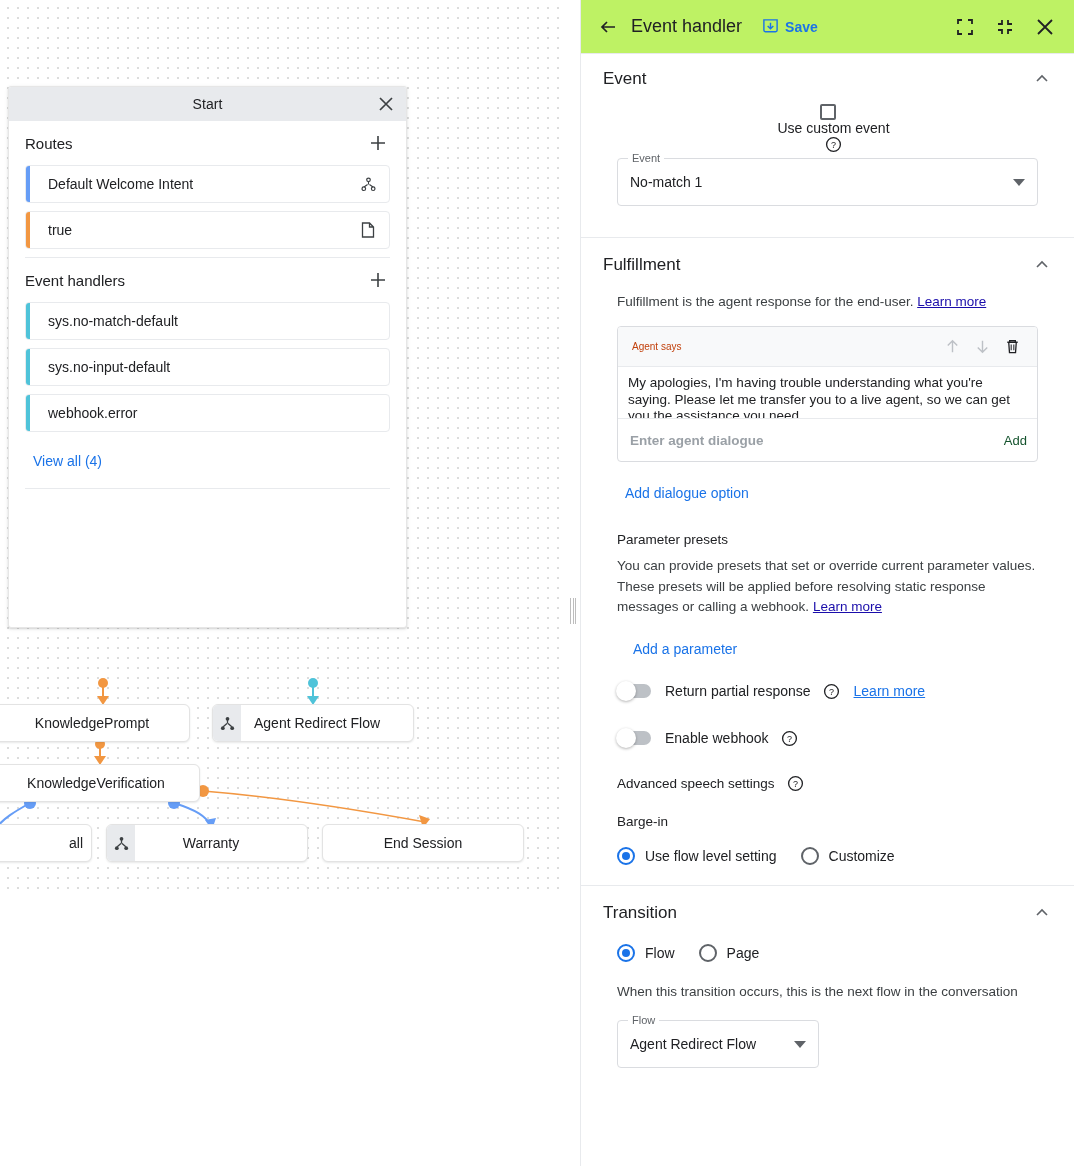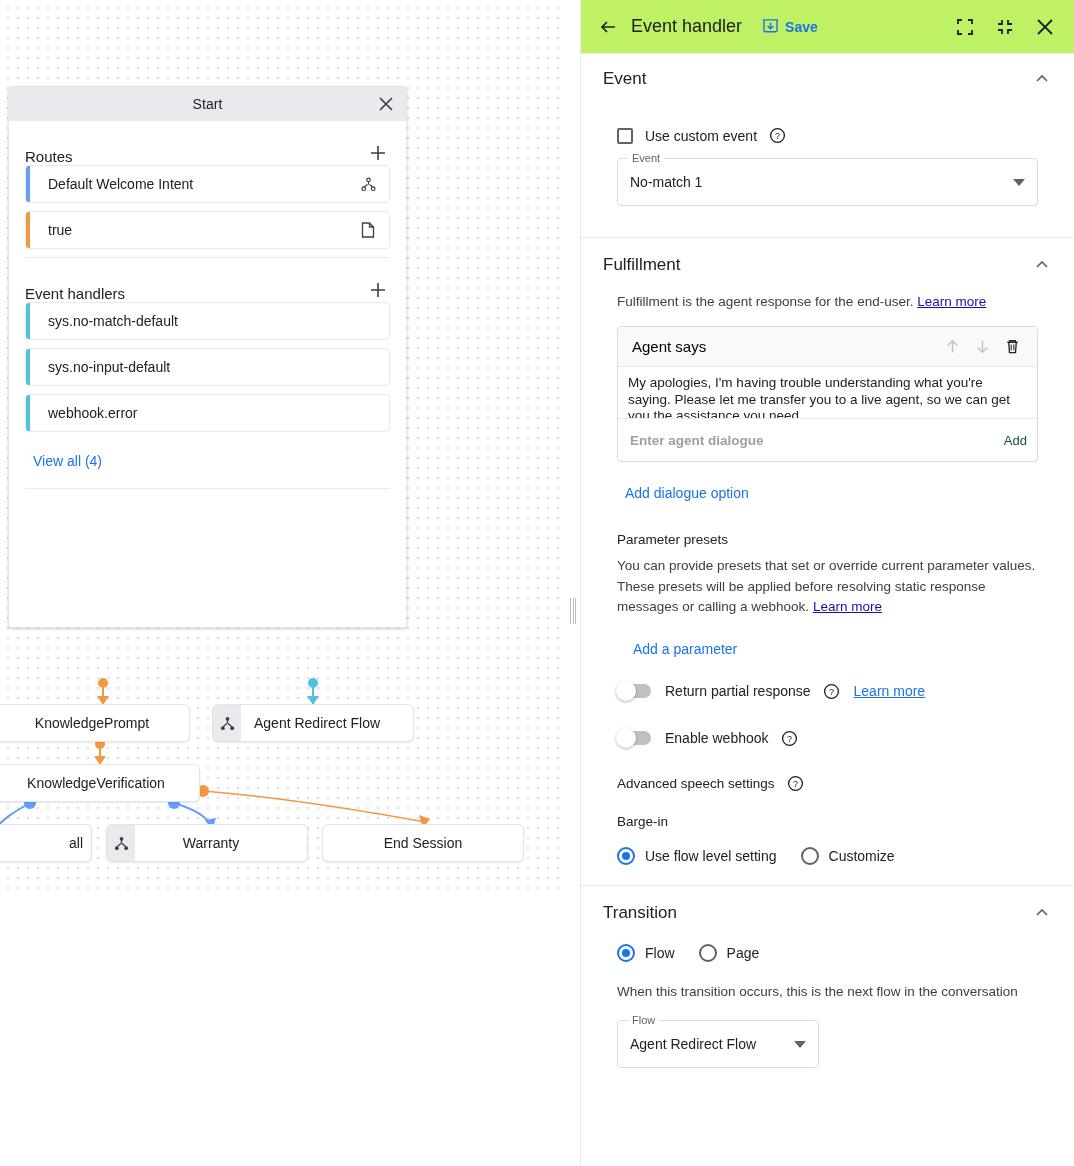--- a/index.html
+++ b/index.html
@@ -43,21 +43,21 @@
     border-radius: 2px 2px 0 0;
   }
   .page-card-title { font-size: 14px; color: #202124; letter-spacing: .1px; }
   .card-close {
     position: absolute; right: 8px; top: 50%; transform: translateY(-50%);
     width: 24px; height: 24px; display: flex; align-items: center; justify-content: center;
     cursor: pointer;
   }
   .card-body { padding: 0 16px 8px 16px; }
   .sec-head {
-    display: flex; align-items: flex-end; justify-content: space-between;
+    display: flex; align-items: center; justify-content: space-between;
     height: 44px;
   }
   .sec-head-title { font-size: 15px; color: #202124; }
   .plus-btn {
     width: 24px; height: 24px; cursor: pointer;
     display: flex; align-items: center; justify-content: center;
   }
   .route-row {
     display: flex; align-items: center;
     height: 38px; margin-bottom: 8px;
@@ -150,21 +150,21 @@
 
   .section { padding: 0 14px; }
   .section-title-row {
     display: flex; align-items: center; justify-content: space-between;
     height: 46px; padding: 0 8px;
   }
   .section-title { font-size: 17px; color: #202124; }
   .chev { width: 20px; height: 20px; cursor: pointer; display:flex; align-items:center; justify-content:center;}
   .sec-divider { height: 1px; background: #e8eaed; }
 
-  .row { display: flex; align-items: flex-end; padding: 0 22px; }
+  .row { display: flex; align-items: center; padding: 0 22px; flex-direction: column; }
   .checkbox-outer {
     width: 16px; height: 16px; border: 2px solid #5f6368; border-radius: 2px;
     background: #fff; cursor: pointer; flex: 0 0 16px;
   }
   .cb-label { font-size: 14px; color: #202124; margin-left: 12px; }
   .help-icon { margin-left: 12px; cursor: pointer; display: inline-flex; }
 
   .mat-field {
     position: relative;
     margin: 14px 22px 0 22px;
@@ -194,21 +194,21 @@
     border: 1px solid #dadce0;
     border-radius: 4px;
     overflow: hidden;
     background: #fff;
   }
   .agent-box-head {
     height: 40px; background: #f8f9fa;
     border-bottom: 1px solid #e8eaed;
     display: flex; align-items: center; padding: 0 10px 0 14px;
   }
-  .agent-box-head .t { font-size: 15px; color: #000000; flex: 1; }
+  .agent-box-head .t { font-size: 10px; color: #c2410c; flex: 1; }
   .ab-icon { width: 30px; height: 30px; display:flex; align-items:center; justify-content:center; cursor:pointer; }
   .agent-box-text {
     padding: 8px 10px 0 10px;
     height: 52px; overflow: hidden;
     font-size: 13.5px; line-height: 16.5px; color: #202124;
     border-bottom: 1px solid #e8eaed;
   }
   .agent-box-input {
     height: 42px; display: flex; align-items: center; padding: 0 10px;
   }

